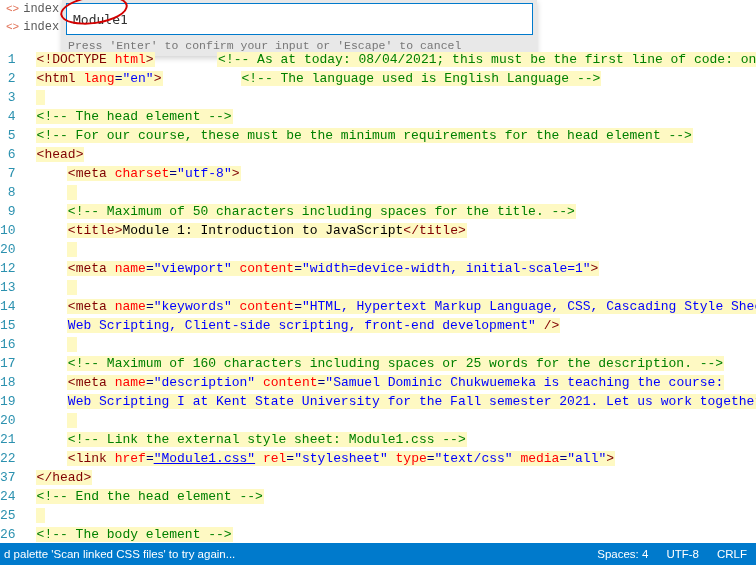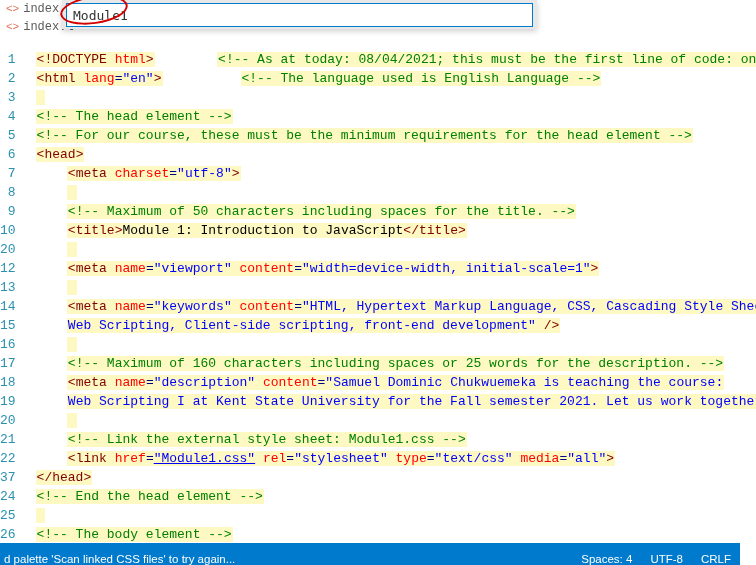--- a/index.html
+++ b/index.html
@@ -37,21 +37,21 @@
   position: absolute;
   left: 62px;
   top: 0;
   width: 475px;
   background: #e8e8e8;
   padding: 3px 4px 2px 4px;
   box-shadow: 0 2px 6px rgba(0,0,0,0.2);
 }
 .input-box {
   width: 100%;
-  height: 24px;
+  height: 32px;
   border: 1px solid #007acc;
   background: #fff;
   padding: 2px 6px;
   font-size: 13px;
   font-family: Consolas, monospace;
   color: #333;
   outline: none;
 }
 .input-hint {
   font-size: 11.5px;
@@ -101,27 +101,27 @@
   background: #fef9c3;
   padding: 0 1px;
 }
 .c-brown { color: #800000; }
 .c-red { color: #ff0000; }
 .c-blue { color: #0000ff; }
 .c-green { color: #008000; }
 .c-darkblue { color: #000080; }
 .status-bar {
   position: absolute;
-  left: 0; right: 16px; bottom: 0;
+  left: 0; right: 0; bottom: 0;
   height: 22px;
   background: #007acc;
   color: #fff;
   font-size: 11.5px;
   display: flex;
-  align-items: flex-end;
+  align-items: center;
   font-family: "Segoe UI", sans-serif;
 }
 .status-left { flex: 1; padding-left: 4px; white-space: nowrap; overflow: hidden; }
 .status-item { padding: 0 9px; white-space: nowrap; }
 </style>
 </head>
 <body>
 
 <div class="top-bar">
   <div class="tabs">
@@ -129,20 +129,21 @@
       <span class="tab-icon">&lt;&gt;</span>
       <span>index.h</span>
     </div>
     <div class="tab">
       <span class="tab-icon">&lt;&gt;</span>
       <span>index.l</span>
     </div>
   </div>
   <div class="input-box-wrap">
     <input class="input-box" value="Module1" style="">
+    <div class="input-hint">Press 'Enter' to confirm your input or 'Escape' to cancel</div>
   </div>
   <div class="circle-annotation"></div>
 </div>
 
 <div class="editor">
   <div class="gutter" id="gutter">
       <div>1</div>
       <div>2</div>
       <div>3</div>
       <div>4</div>

